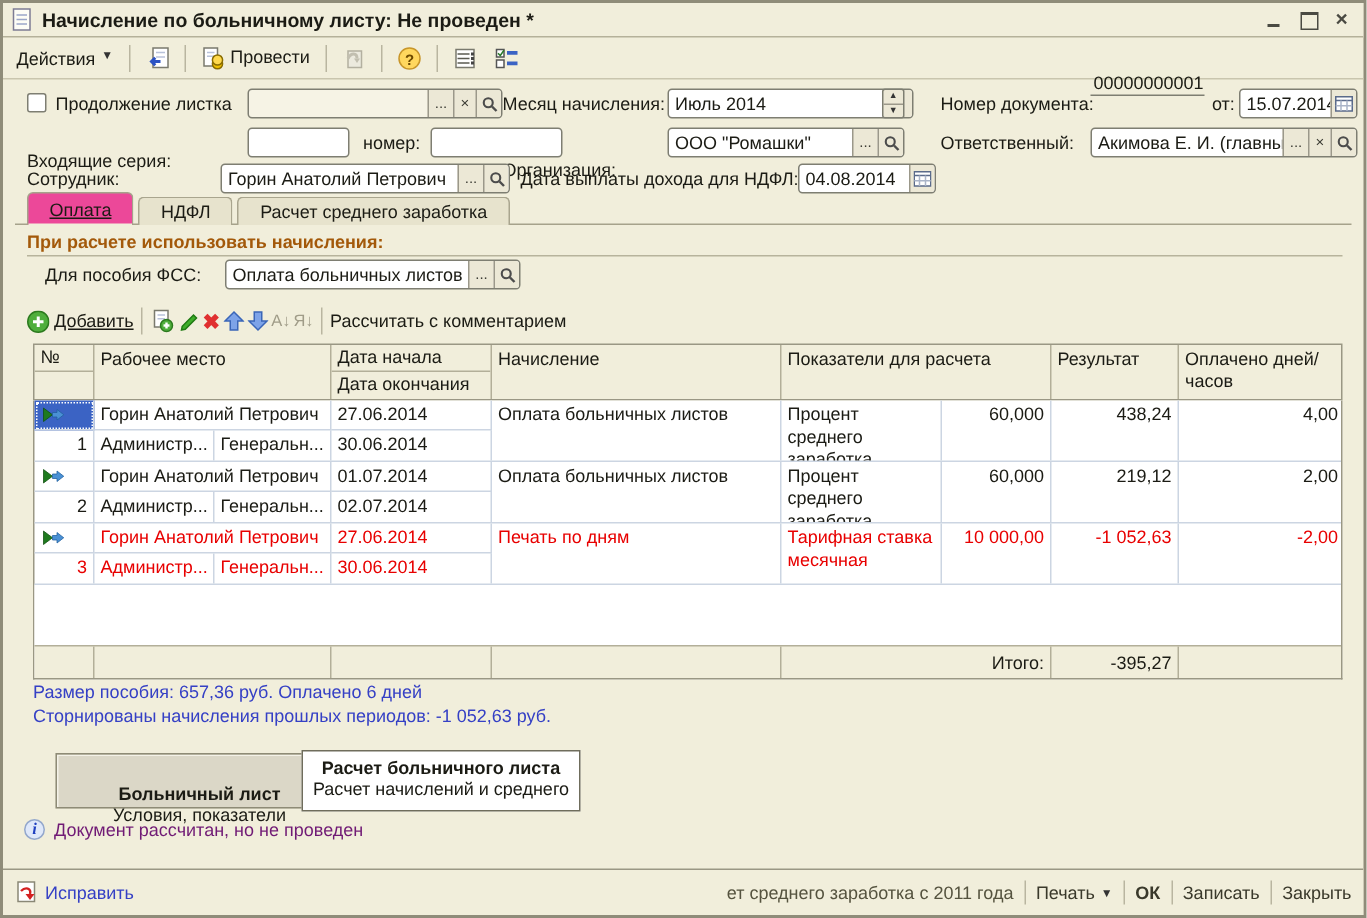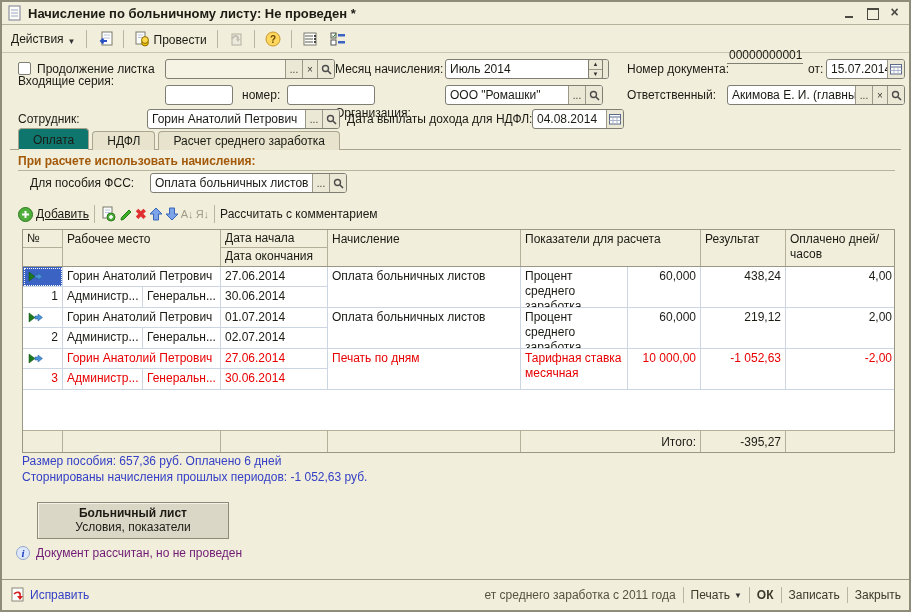--- a/index.html
+++ b/index.html
@@ -15,21 +15,21 @@
     padding:0 6px;gap:6px;border-bottom:1px solid #b5b19a;background:#f1eedb;}
   .title{font-weight:bold;font-size:13px;flex:1;white-space:nowrap;overflow:hidden;}
   .winbtns{display:flex;gap:9px;align-items:center;padding-right:2px;}
   .wbtn{width:13px;height:12px;position:relative;cursor:default;}
   .wbtn.min::after{content:"";position:absolute;left:1px;bottom:1px;width:8px;height:2px;background:#4a4a42;}
   .wbtn.max::after{content:"";position:absolute;left:1px;top:1px;width:10px;height:9px;border:1px solid #4a4a42;border-top-width:2px;}
   .wbtn.cls{font-size:14px;font-weight:bold;color:#4a4a42;line-height:11px;text-align:center;}
   
   .toolbar{position:absolute;top:24px;left:0;right:0;height:27px;display:flex;align-items:center;
     padding:0 4px;gap:2px;border-bottom:1px solid #c9c5ae;}
-  .tbtn{display:flex;align-items:flex-end;gap:4px;padding:2px 5px;border-radius:2px;cursor:default;}
+  .tbtn{display:flex;align-items:flex-start;gap:4px;padding:2px 5px;border-radius:2px;cursor:default;}
   .tsep{width:1px;height:18px;background:#b9b5a0;margin:0 3px;}
   .arrow-down{font-size:8px;color:#333;}
   
   .flabel{position:absolute;line-height:20px;white-space:nowrap;}
   .field{position:absolute;height:20px;background:#fff;border:1px solid #7e7e72;border-radius:3px;
     display:flex;align-items:stretch;overflow:hidden;}
   .field .txt{flex:1;padding:2px 4px 0 4px;white-space:nowrap;overflow:hidden;}
   .field.dis{background:#f6f3e5;}
   .fbtn{width:17px;border-left:1px solid #9b988a;background:#ece8d6;display:flex;align-items:center;
     justify-content:center;font-size:10px;color:#3c3c34;cursor:default;}
@@ -37,21 +37,21 @@
     display:flex;flex-direction:column;}
   .spinbox div{flex:1;font-size:6px;line-height:8px;text-align:center;color:#333;}
   .spinbox div:first-child{border-bottom:1px solid #9b988a;}
   .checkbox{position:absolute;width:13px;height:13px;background:#fff;border:1px solid #7e7e72;border-radius:2px;}
   .underval{position:absolute;height:18px;border-bottom:1px solid #7e7e72;padding:2px 2px 0 2px;}
   
   .tabline{position:absolute;top:147px;left:8px;right:8px;border-top:1px solid #a6a28b;z-index:1;}
   .tabstrip{position:absolute;top:126px;left:16px;height:22px;display:flex;align-items:flex-end;z-index:2;}
   .tab{padding:2px 14px 0 14px;height:19px;background:#e7e3cd;border:1px solid #a9a58e;border-bottom:none;
     border-radius:4px 4px 0 0;margin-right:3px;white-space:nowrap;cursor:default;}
-  .tab.active{height:22px;background:#0f766e;border-color:#a6a28b;padding-top:4px;position:relative;z-index:3;}
+  .tab.active{height:22px;background:#ec4899;border-color:#a6a28b;padding-top:4px;position:relative;z-index:3;text-decoration:underline;}
   .tab.active::after{content:"";position:absolute;left:0;right:0;bottom:-1px;height:2px;background:#f1eedb;}
   
   .sect{position:absolute;top:152px;left:16px;right:14px;font-weight:bold;color:#a3590a;
     border-bottom:1px solid #b7b39c;padding-bottom:2px;}
   
   .gridbar{position:absolute;top:201px;left:16px;height:22px;display:flex;align-items:center;gap:2px;}
   .gbtn{display:flex;align-items:center;gap:3px;cursor:default;}
   .gbtn .lbl{text-decoration:underline;}
   .sorticon{color:#a09c88;font-size:11px;white-space:nowrap;}
   .xdel{color:#e03030;font-weight:bold;font-size:14px;line-height:12px;}
@@ -85,21 +85,21 @@
   .tfill{height:40px;background:#fff;}
   .ttotal{display:grid;grid-template-columns:40px 158px 107px 193px 180px 85px 110px;height:22px;
     background:#f1eedb;border-top:1px solid #b3af99;text-align:center;}
   .tt{border-right:1px solid #b3af99;display:flex;align-items:center;justify-content:flex-end;padding:0 4px;}
   .tt:last-child{border-right:none;}
   
   .note{position:absolute;left:20px;color:#3540c5;white-space:nowrap;}
   .wizbtn{position:absolute;text-align:center;cursor:default;}
   .wizbtn .t1{font-weight:bold;}
   .wiz1{left:35px;top:500px;width:192px;height:37px;background:#dbd7c7;border:1px solid #8e8b76;
-    padding-top:3px;box-shadow:inset 1px 1px 0 #f4f2e8;}
+    padding-top:19px;box-shadow:inset 1px 1px 0 #f4f2e8;}
   .wiz2{left:199px;top:498px;width:186px;height:41px;background:#ffffff;border:1px solid #6f6d5c;padding-top:4px;}
   .statusline{position:absolute;left:14px;top:544px;display:flex;align-items:center;gap:6px;}
   .info-i{width:14px;height:14px;border-radius:50%;background:#dfe8fa;border:1px solid #93a7cc;
     color:#2040c0;font-family:"Liberation Serif",serif;font-style:italic;font-weight:bold;
     font-size:11px;line-height:12px;text-align:center;}
   .statusmsg{color:#701a75;}
   
   .bottombar{position:absolute;left:0;right:0;bottom:0;height:31px;border-top:1px solid #9a9784;
     display:flex;align-items:center;padding:0 8px;background:#f1eedb;}
   .fixbtn{display:flex;align-items:center;gap:4px;color:#3540c5;cursor:default;}
@@ -226,21 +226,21 @@
         <svg width="12" height="12">
           <rect x="0.5" y="1.5" width="11" height="9.5" fill="#fff" stroke="#5a6a8a"></rect>
           <line x1="0.5" y1="4" x2="11.5" y2="4" stroke="#5a6a8a"></line>
           <line x1="4" y1="4" x2="4" y2="11" stroke="#aab4c8"></line>
           <line x1="8" y1="4" x2="8" y2="11" stroke="#aab4c8"></line>
           <line x1="0.5" y1="7.5" x2="11.5" y2="7.5" stroke="#aab4c8"></line>
         </svg>
       </div>
   </div>
 
-  <div class="flabel" style="left:16px;top:69px;">Входящие серия:</div>
+  <div class="flabel" style="left:16px;top:95px;">Входящие серия:</div>
   <div class="field" style="left:163px;top:83px;width:68px;">
     <div class="txt"></div>
   </div>
   <div class="flabel" style="left:240px;top:83px;">номер:</div>
   <div class="field" style="left:285px;top:83px;width:88px;">
     <div class="txt"></div>
   </div>
   <div class="flabel" style="left:333px;top:101px;">Организация:</div>
   <div class="field" style="left:443px;top:83px;width:158px;">
     <div class="txt">ООО "Ромашки"</div>
@@ -453,20 +453,24 @@
     </div>
   </div>
 
   <div class="note" style="top:452px;">Размер пособия: 657,36 руб. Оплачено 6 дней</div>
   <div class="note" style="top:468px;">Сторнированы начисления прошлых периодов: -1 052,63 руб.</div>
 
   <div class="wizbtn wiz1">
     <div class="t1">Больничный лист</div>
     <div>Условия, показатели</div>
   </div>
+  <div class="wizbtn wiz2">
+    <div class="t1">Расчет больничного листа</div>
+    <div>Расчет начислений и среднего</div>
+  </div>
 
   <div class="statusline">
     <div class="info-i">i</div>
     <div class="statusmsg">Документ рассчитан, но не проведен</div>
   </div>
 
   <div class="bottombar">
     <div class="fixbtn">
       <svg width="16" height="16">
           <rect x="2" y="1" width="11" height="13" fill="#fff" stroke="#8a8876"></rect>

